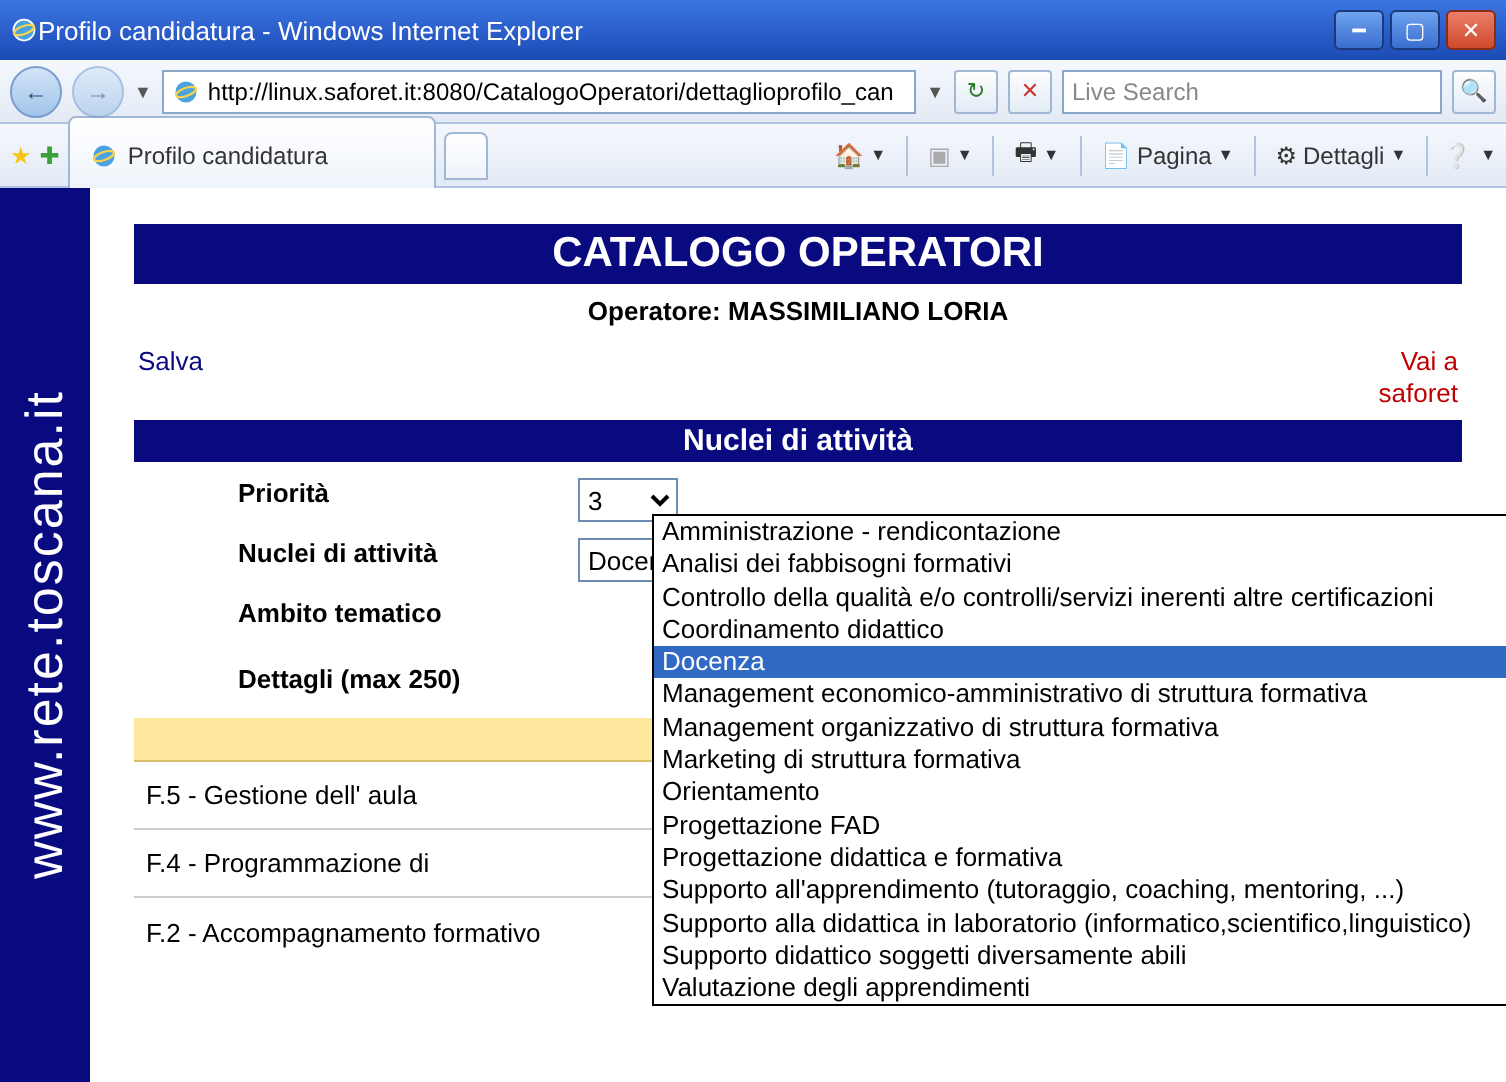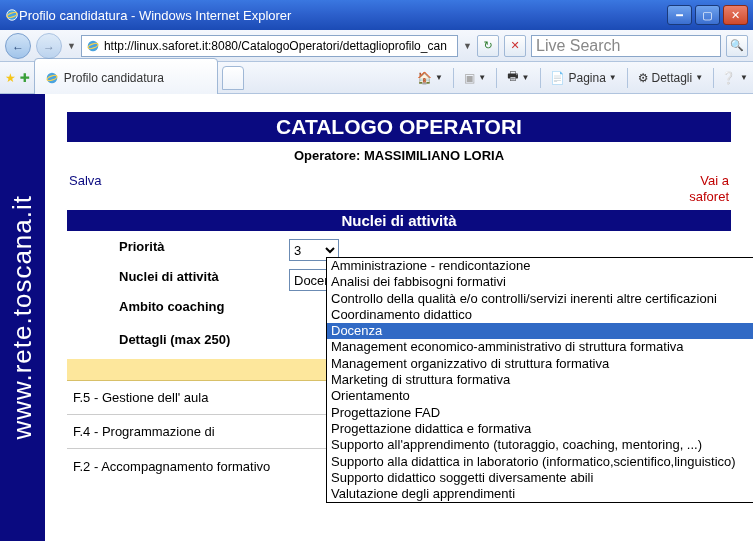--- a/index.html
+++ b/index.html
@@ -10,21 +10,21 @@
 .titlebar .title { flex: 1; }
 .win-btns { display: flex; }
 .win-btn { width: 25px; height: 20px; background: linear-gradient(to bottom,#6fa3ee,#3a6ed0); border: 1px solid #1a3a7a; border-radius: 3px; margin-left: 3px; display: flex; align-items: center; justify-content: center; color: #fff; font-size: 11px; }
 .win-btn.close { background: linear-gradient(to bottom,#e97f6a,#d04a2c); border-color: #8b2a15; }
 
 
 .navbar { height: 32px; background: linear-gradient(to bottom,#f5f8fd,#e3eaf5); border-bottom: 1px solid #b0c4de; display: flex; align-items: center; padding: 0 5px; gap: 5px; }
 .nav-btn { width: 26px; height: 26px; border-radius: 50%; background: linear-gradient(to bottom,#d2e4f7,#a1c4ea); border: 1px solid #7a9fce; display: flex; align-items: center; justify-content: center; color: #2b4b7a; font-size: 12px; }
 .url-field { flex: 1; height: 22px; border: 1px solid #8aa6c9; background: #fff; font-size: 12px; padding: 0 4px; display: flex; align-items: center; }
 .small-btn { width: 22px; height: 22px; border: 1px solid #a0b8d6; background: linear-gradient(to bottom,#fefefe,#e2ebf5); border-radius: 2px; display: flex; align-items: center; justify-content: center; font-size: 11px; }
-.search-field { width: 190px; height: 22px; border: 1px solid #8aa6c9; background: #fff; font-size: 16px; padding: 0 4px; color: #888; display: flex; align-items: center; }
+.search-field { width: 190px; height: 22px; border: 1px solid #8aa6c9; background: #fff; font-size: 12px; padding: 0 4px; color: #888; display: flex; align-items: center; }
 
 
 .menubar { height: 32px; background: linear-gradient(to bottom,#f5f8fd,#e3eaf5); border-bottom: 1px solid #b0c4de; display: flex; align-items: center; padding: 0 5px; gap: 4px; font-size: 12px; color: #333; }
 .menubar .sep { width: 1px; height: 20px; background: #b0c4de; margin: 0 3px; }
 .tab { height: 40px; border: 1px solid #a0b8d6; border-radius: 4px 4px 0 0; background: linear-gradient(to bottom,#fff,#eef3fa); padding: 0 10px; display: flex; align-items: center; gap: 5px; flex: 1; max-width: 290px; }
 .tab-new { width: 22px; height: 24px; border: 1px solid #a0b8d6; border-radius: 4px 4px 0 0; background: linear-gradient(to bottom,#fff,#eef3fa); }
 .menu-item { display: flex; align-items: center; gap: 3px; padding: 0 3px; }
 
 
 .viewport { height: 447px; background: #fff; display: flex; position: relative; }
@@ -169,21 +169,21 @@
     <div class="form-row">
       <div class="lbl">Nuclei di attività</div>
       <div class="val">
         <select class="sel-wide">
           <option>Docenza</option>
         </select>
       </div>
     </div>
 
     <div class="form-row">
-      <div class="lbl">Ambito coaching</div>
+      <div class="lbl">Ambito tematico</div>
     </div>
 
     <div class="form-row" style="padding-top:18px">
       <div class="lbl">Dettagli (max 250)</div>
     </div>
 
     <div class="yellow-band"></div>
 
     <div class="list-item">F.5 - Gestione dell' aula</div>
     <div class="list-item">F.4 - Programmazione di</div>

